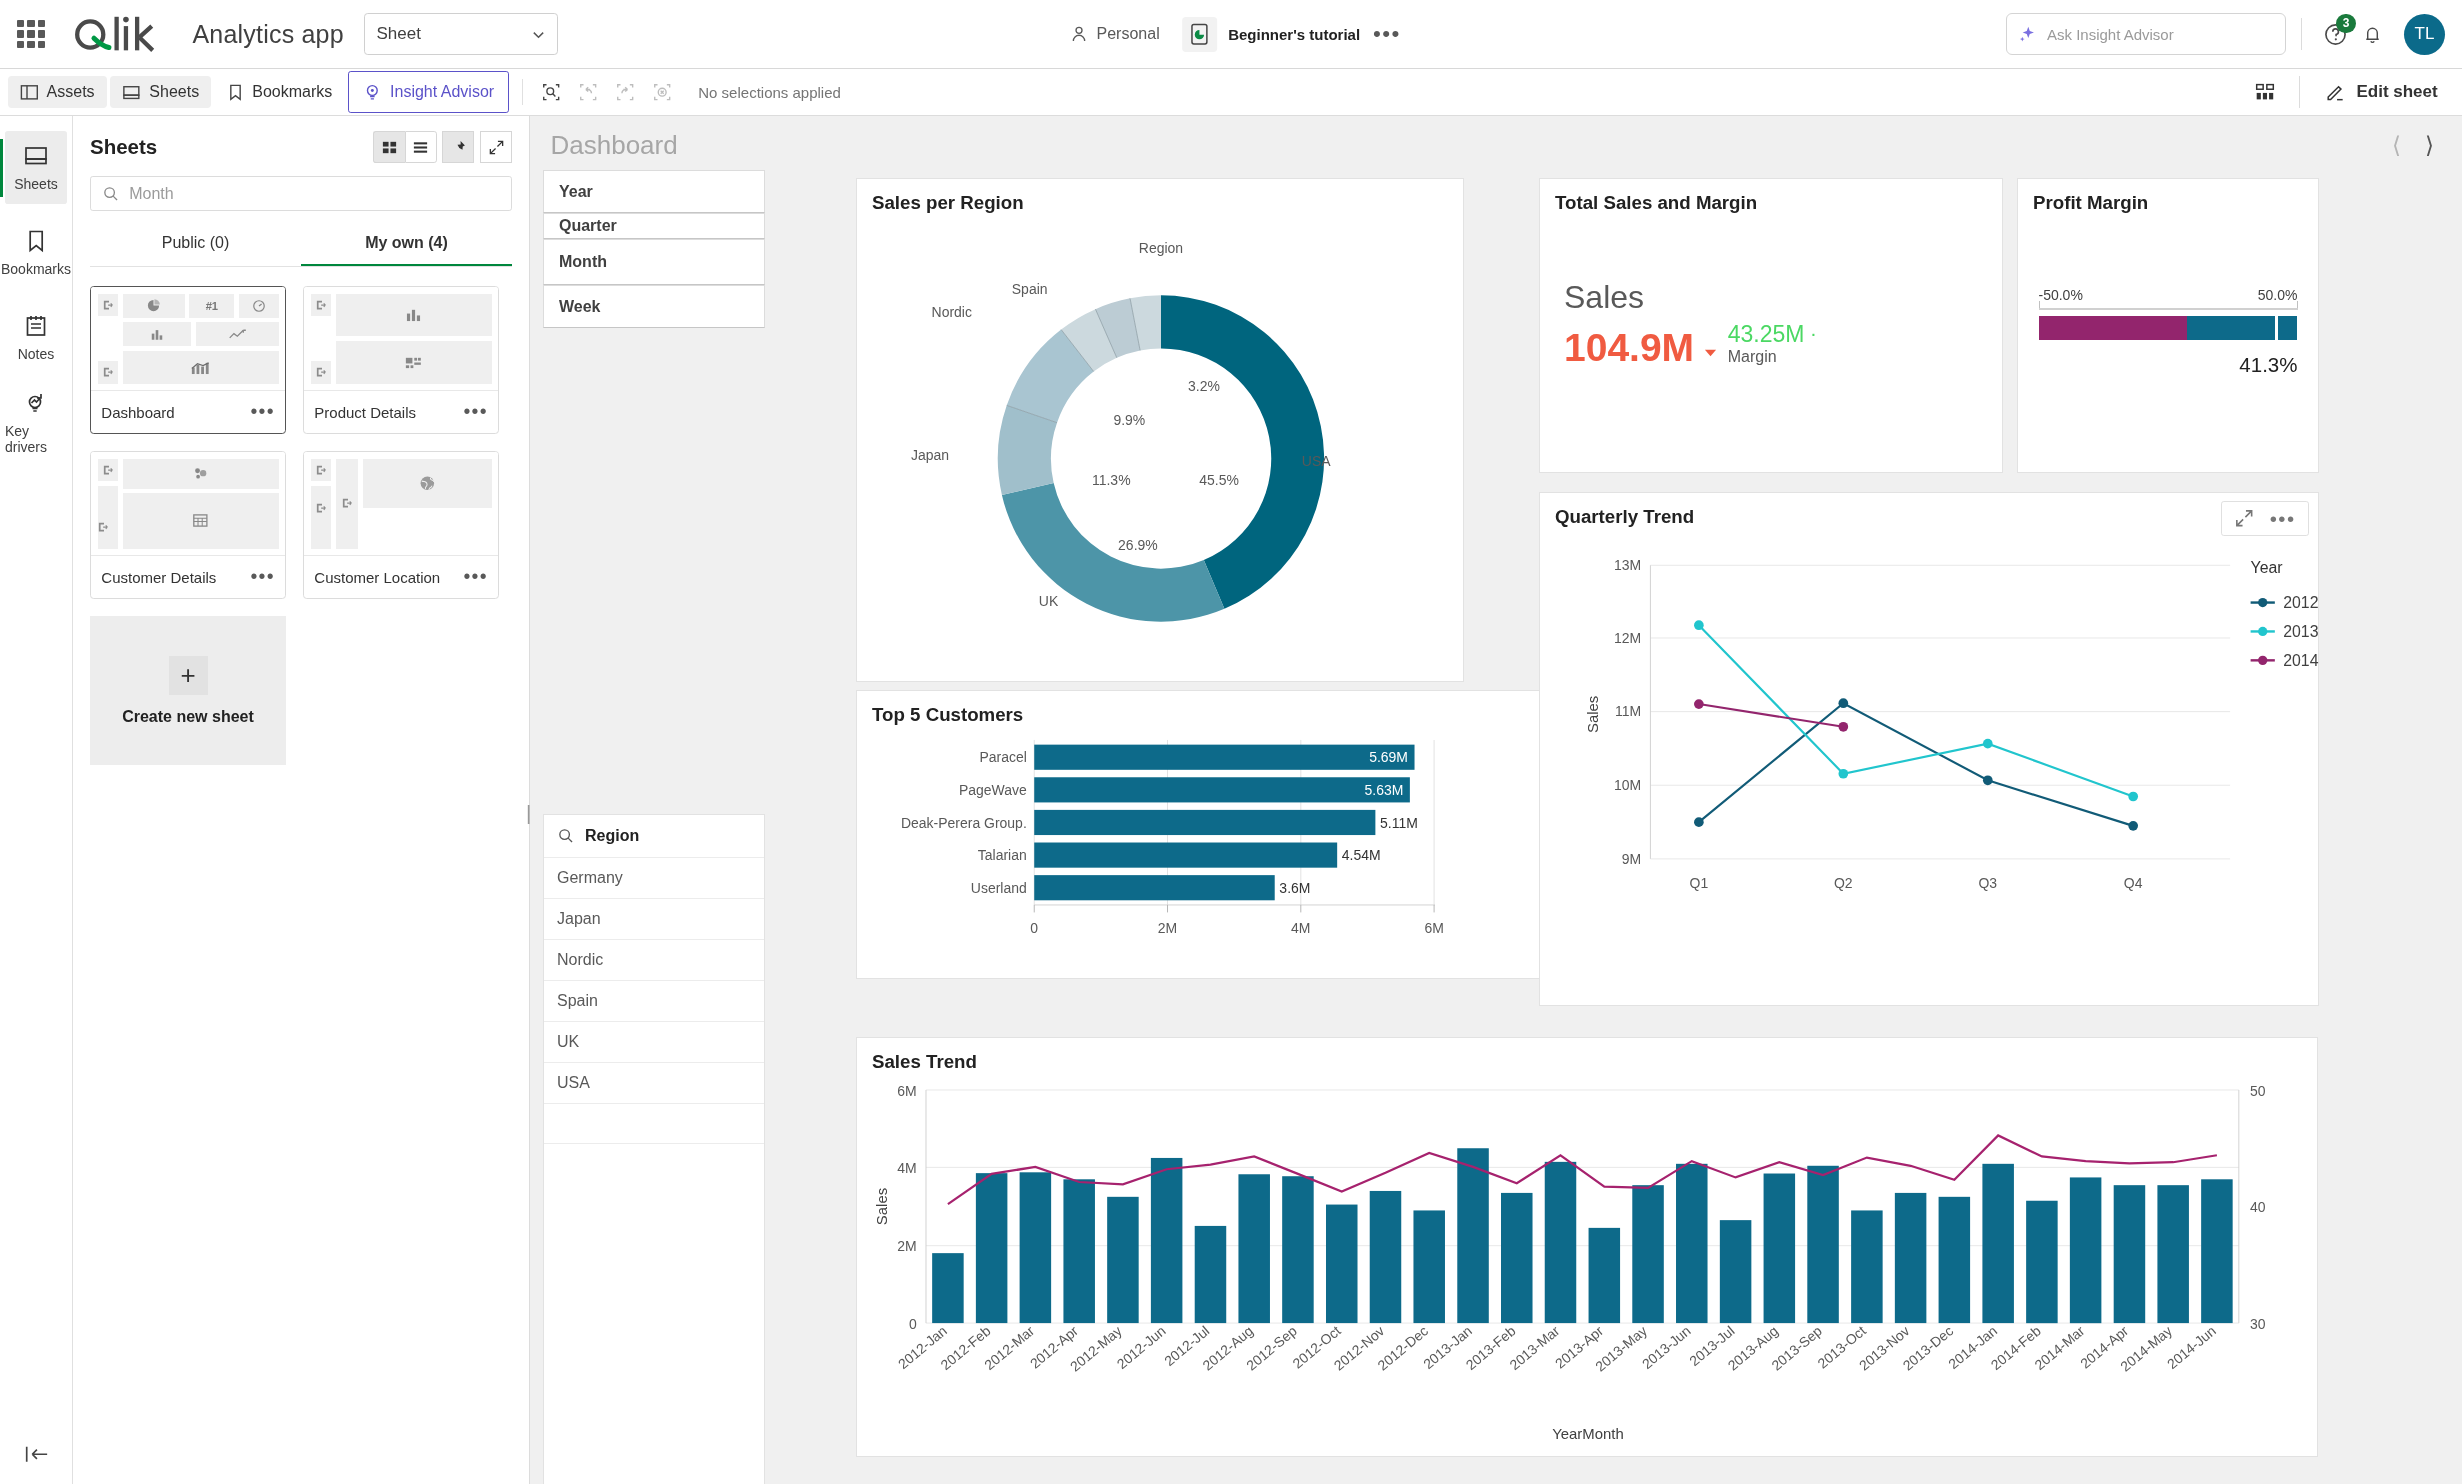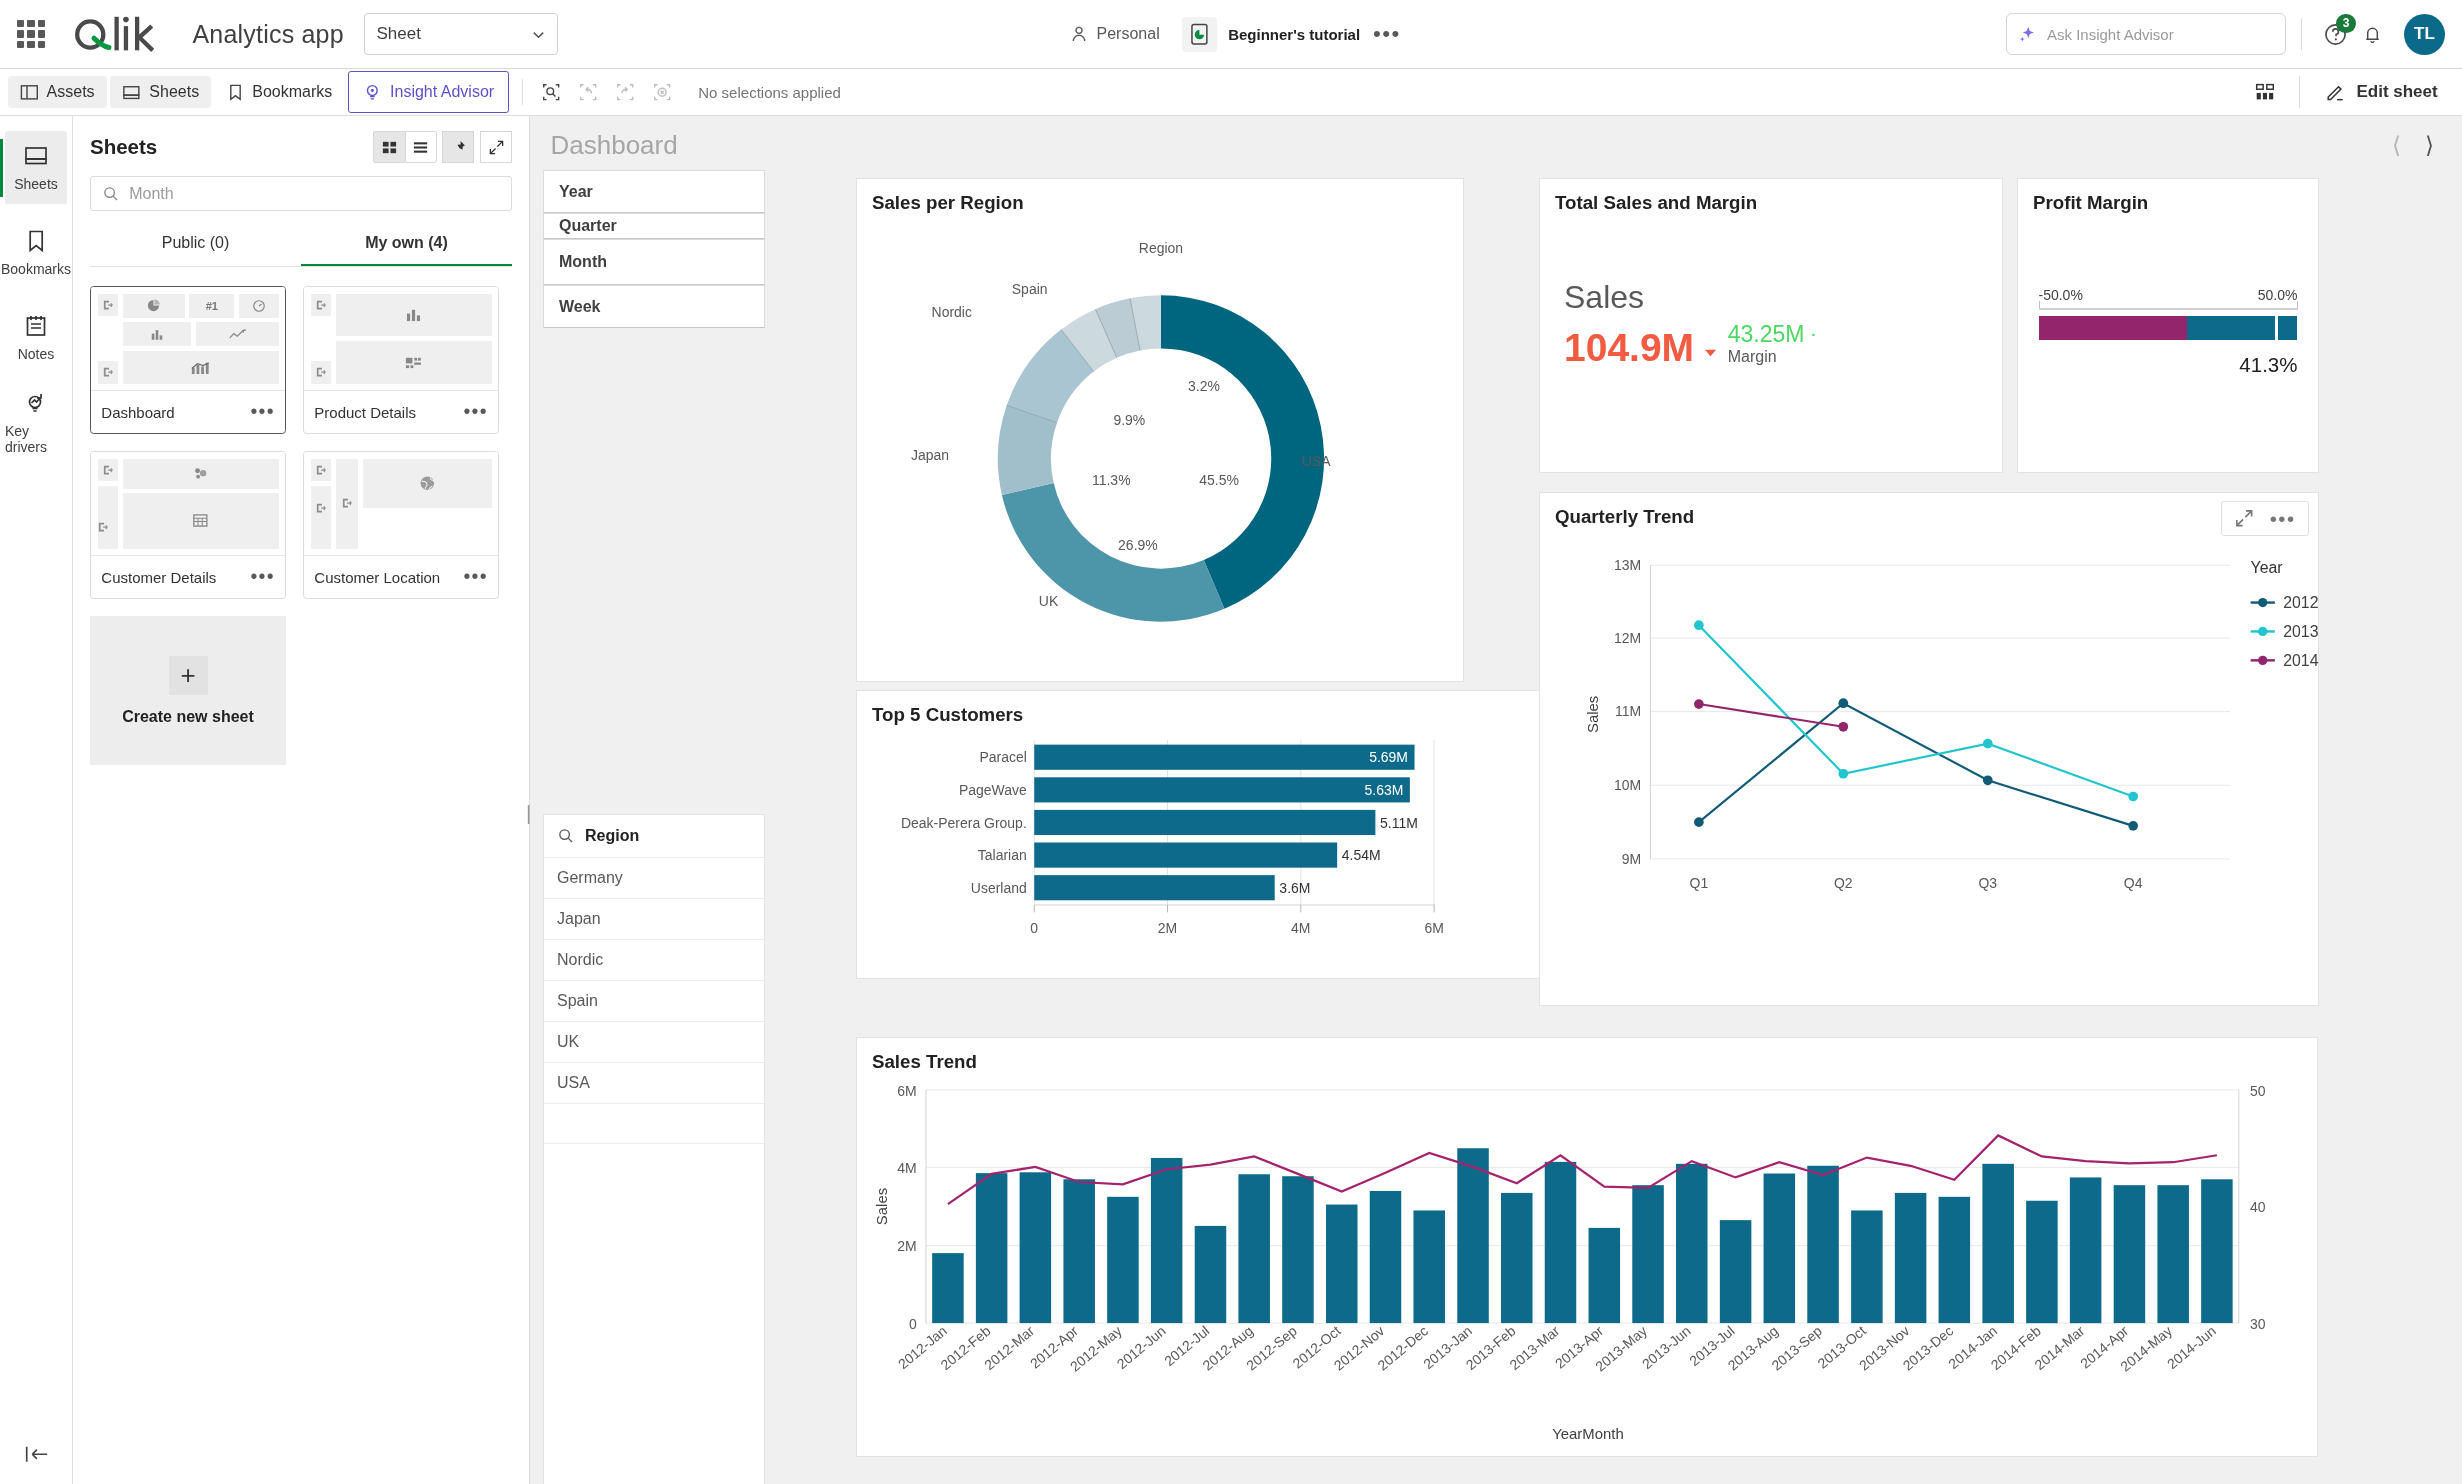--- a/index.html
+++ b/index.html
@@ -31,21 +31,21 @@
   .dots3 { color:#595959; font-size: 22.4px; letter-spacing:1.4px; margin-left: 13px; cursor:pointer; line-height:9.3px;}
   .right-group { margin-left: auto; display:flex; align-items:center; gap: 0; padding-right: 17px;}
   .insight-box { width: 280px; height: 42px; border:0.9px solid #d4d4d4; border-radius:6px;
     display:flex; align-items:center; gap:10px; padding: 0 11.2px; cursor:text;}
   .insight-ph { font-size: 15px; color: #9a9a9a; }
   .divider-v { width:0.9px; height:32px; background:#dcdcdc; margin: 0 15px; }
   .icon-btn { width:37px;height:37px;display:flex;align-items:center;justify-content:center;cursor:pointer;position:relative;}
   .badge { position:absolute; top:-1.9px; right:-1.9px; background:#1a7a3c; color:#fff; font-size:12px;
     width:19.6px;height:19.6px;border-radius:50%;display:flex;align-items:center;justify-content:center;font-weight:600;}
   .avatar { width:41px;height:41px;border-radius:50%;background:#0b6a8a;color:#fff;display:flex;
-    align-items:center;justify-content:center;font-size:17px;font-weight:700;margin-left:13px;cursor:pointer;}
+    align-items:center;justify-content:center;font-size:17px;font-weight:400;margin-left:13px;cursor:pointer;}
 
   
   .toolbar { height: 47px; background:#fff; border-bottom:0.9px solid #dcdcdc; display:flex; align-items:center; padding-left: 7.5px;}
   .tb-item { display:flex;align-items:center;gap:8.4px;padding: 6.5px 12px; border-radius:3.7px; font-size:16px; color:#333; cursor:pointer; margin-right:3.7px;}
   .tb-item.shade { background:#efefef; }
   .tb-item.active { color:#5b52c9; border:0.9px solid #5b52c9; border-radius:2.8px; padding: 10.3px 14px; background:#fff;}
   .tb-sep { width:0.9px;height:26px;background:#e0e0e0;margin:0 9.3px;}
   .tb-icon-btn { width:37px;height:37px;display:flex;align-items:center;justify-content:center;cursor:pointer;}
   .tb-icon-btn.dis { opacity:.35; cursor:default;}
   .no-sel { font-size:15px;color:#757575;margin-left:18px;}

